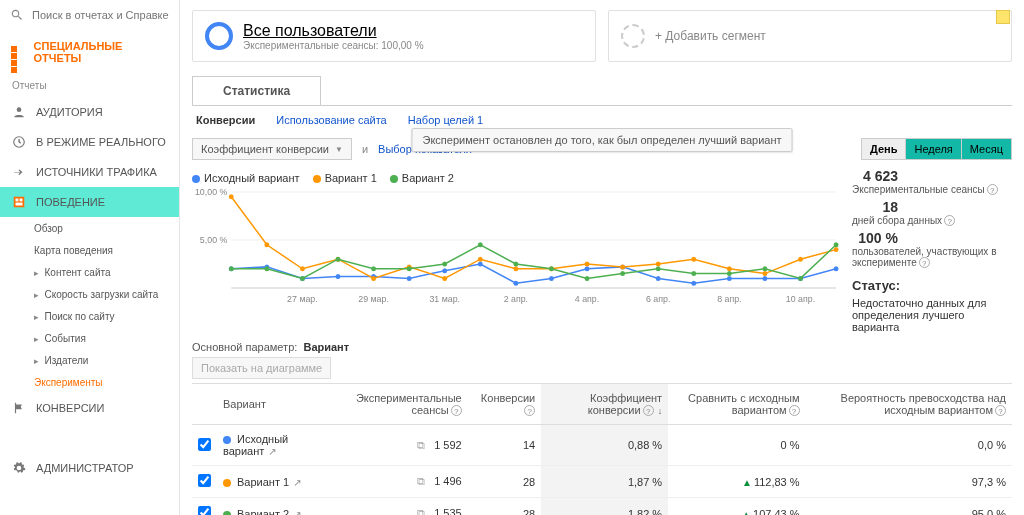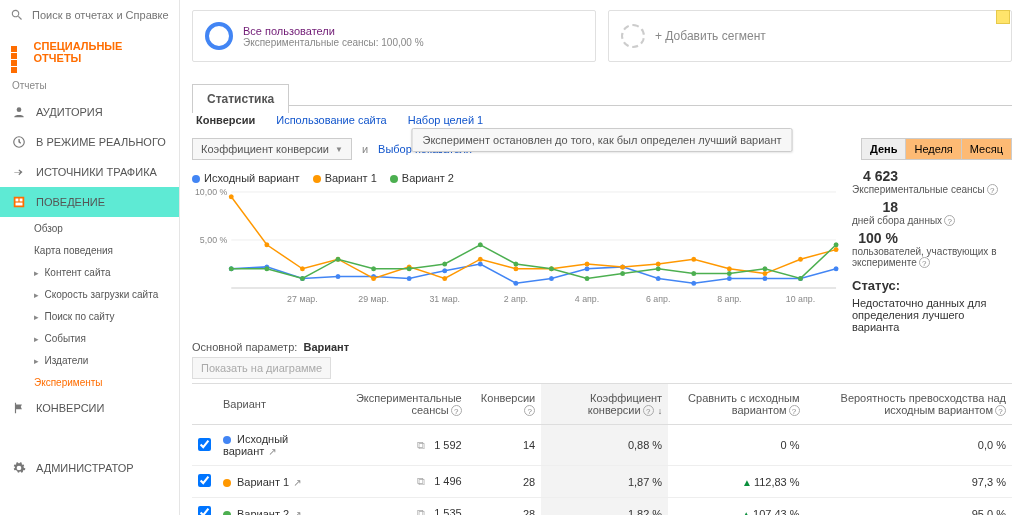--- a/index.html
+++ b/index.html
@@ -17,37 +17,37 @@
 .nav-item svg { margin-right: 10px; flex-shrink: 0; fill: #777; }
 .nav-item.active { background: #5eead4; }
 .sub-item { padding: 6px 12px 5px 34px; color: #555; font-size: 10px; cursor: pointer; }
 .sub-item.arrow::before { content: "▸"; margin-right: 6px; color: #888; font-size: 9px; }
 .sub-item.active { color: #ff6d00; }
 .main { flex: 1; background: #fff; overflow: auto; padding: 0 12px 12px 12px; position: relative; }
 .segments { display: flex; gap: 12px; padding: 10px 0; }
 .seg-card { flex: 1; border: 1px solid #e0e0e0; border-radius: 2px; padding: 8px 12px; display: flex; align-items: center; min-height: 52px; }
 .seg-circle { width: 28px; height: 28px; border: 4px solid #4285f4; border-radius: 50%; margin-right: 10px; }
 .seg-circle.dash { border: 2px dashed #ccc; width: 24px; height: 24px; }
-.seg-text .t1 { font-size: 11px; color: #701a75; }
+.seg-text .t1 { font-size: 16px; color: #000000; text-decoration: underline; }
 .seg-text .t2 { font-size: 10px; color: #888; }
 .seg-add { color: #888; font-size: 12px; }
 .yellow-sq { position: absolute; top: 10px; right: 14px; width: 14px; height: 14px; background: #ffe46b; border: 1px solid #e6c94a; }
 .tabs-strip { border-bottom: 1px solid #ccc; margin-top: 4px; }
-.tab { display: inline-block; padding: 7px 14px; font-size: 12px; color: #555; border: 1px solid transparent; border-bottom: none; position: relative; top: 8px; background: #fff; }
+.tab { display: inline-block; padding: 7px 30px; font-size: 12px; color: #555; border: 1px solid transparent; border-bottom: none; position: relative; top: 0; background: #fff; }
 .tab.active { border-color: #ccc; font-weight: bold; }
 .sub-tabs { padding: 8px 4px; }
 .sub-tabs a { color: #1155cc; font-size: 11px; margin-right: 18px; cursor: pointer; }
 .sub-tabs a.active { color: #333; font-weight: bold; }
 .toolbar { display: flex; align-items: center; padding: 4px 0 8px 0; position: relative; }
 .dd { border: 1px solid #ccc; padding: 4px 8px; font-size: 11px; color: #555; background: #f7f7f7; display: inline-flex; align-items: center; gap: 6px; cursor: pointer; }
 .and { margin: 0 10px; color: #888; font-size: 11px; }
 .link { color: #1155cc; font-size: 11px; cursor: pointer; }
 .notice { position: absolute; left: 50%; transform: translateX(-50%); top: -6px; background: #f7f7f7; border: 1px solid #ccc; border-radius: 2px; padding: 5px 10px; font-size: 11px; color: #555; box-shadow: 0 1px 2px rgba(0,0,0,.1); white-space: nowrap; }
 .period-group { margin-left: auto; display: flex; }
-.period-group button { border: 1px solid #ccc; background: #fdba74; padding: 4px 8px; font-size: 11px; cursor: pointer; margin-left: -1px; }
+.period-group button { border: 1px solid #ccc; background: #14b8a6; padding: 4px 8px; font-size: 11px; cursor: pointer; margin-left: -1px; }
 .period-group button.active { background: #eee; font-weight: bold; }
 .content-row { display: flex; gap: 12px; }
 .chart-col { flex: 1; }
 .stats-col { width: 160px; font-size: 11px; }
 .stat-row { display: flex; margin-bottom: 4px; flex-direction: column; }
 .stat-n { font-weight: bold; font-size: 14px; width: 46px; text-align: right; margin-right: 4px; }
 .stat-l { flex: 1; font-size: 10px; color: #555; }
 .q { display: inline-block; width: 11px; height: 11px; border: 1px solid #aaa; border-radius: 50%; font-size: 8px; line-height: 11px; text-align: center; color: #888; margin-left: 2px; }
 .status-box { margin-top: 10px; font-size: 11px; }
 .status-box .h { font-weight: bold; font-size: 13px; margin-bottom: 4px; }

